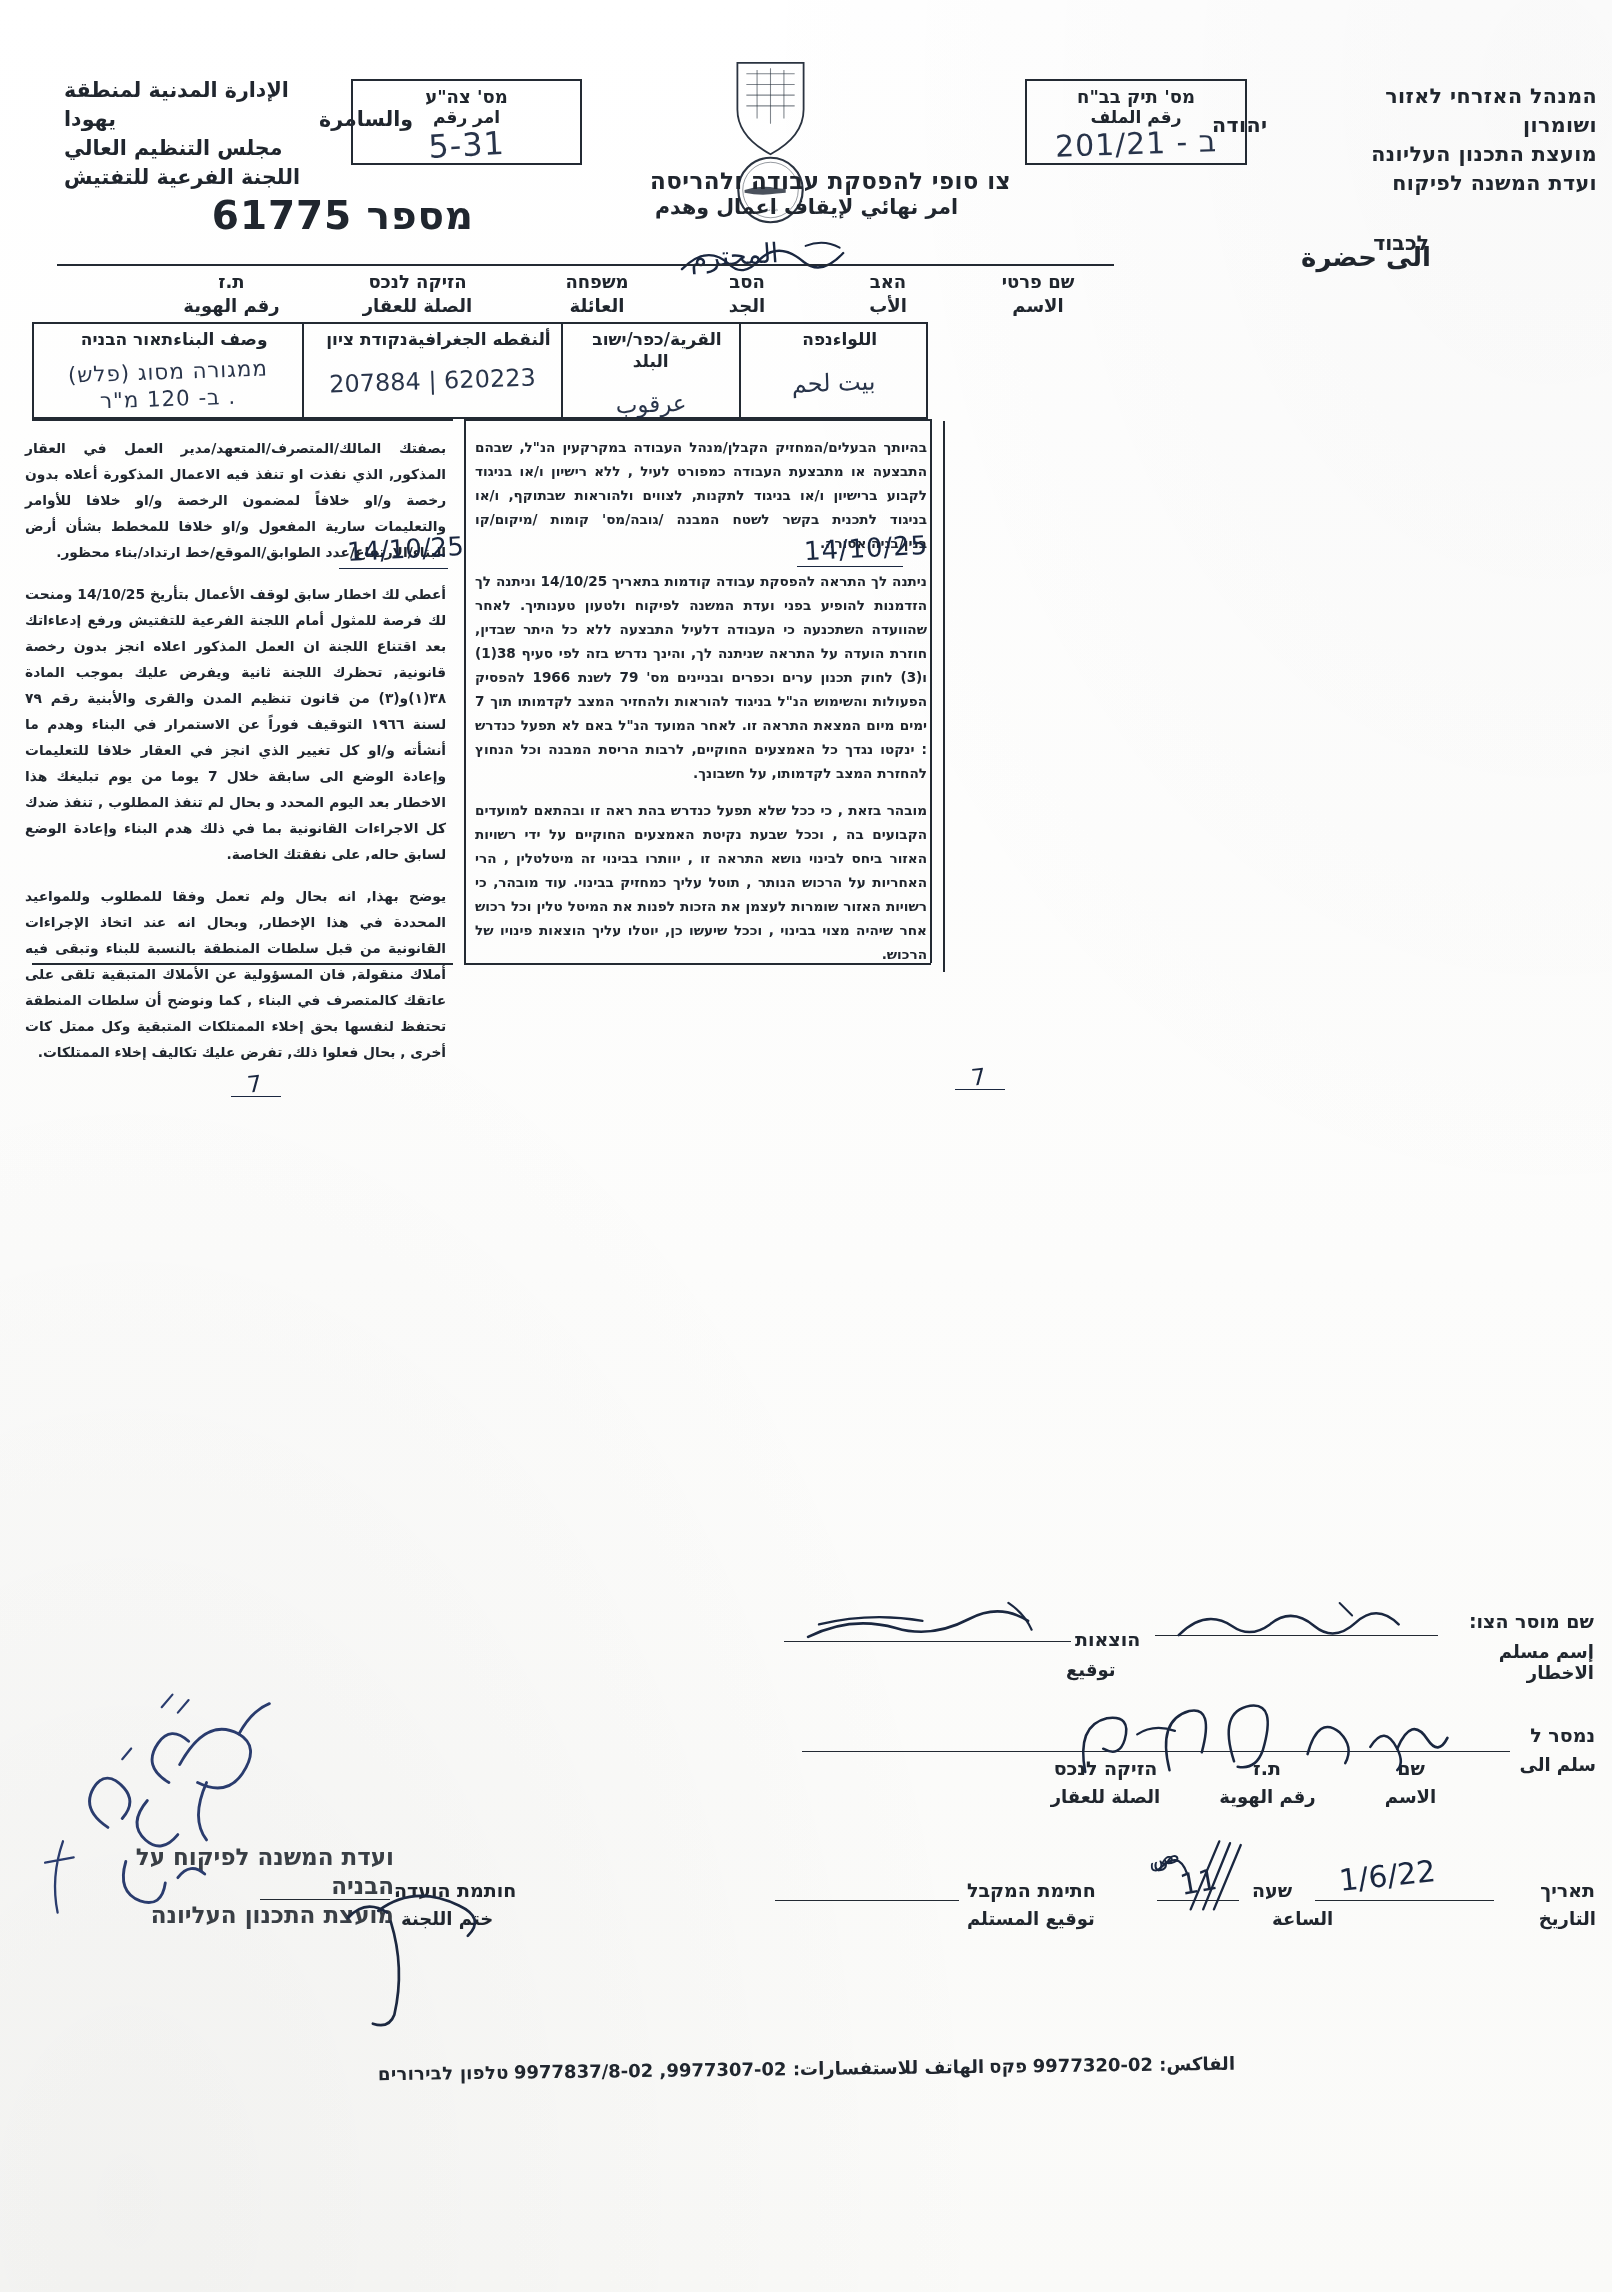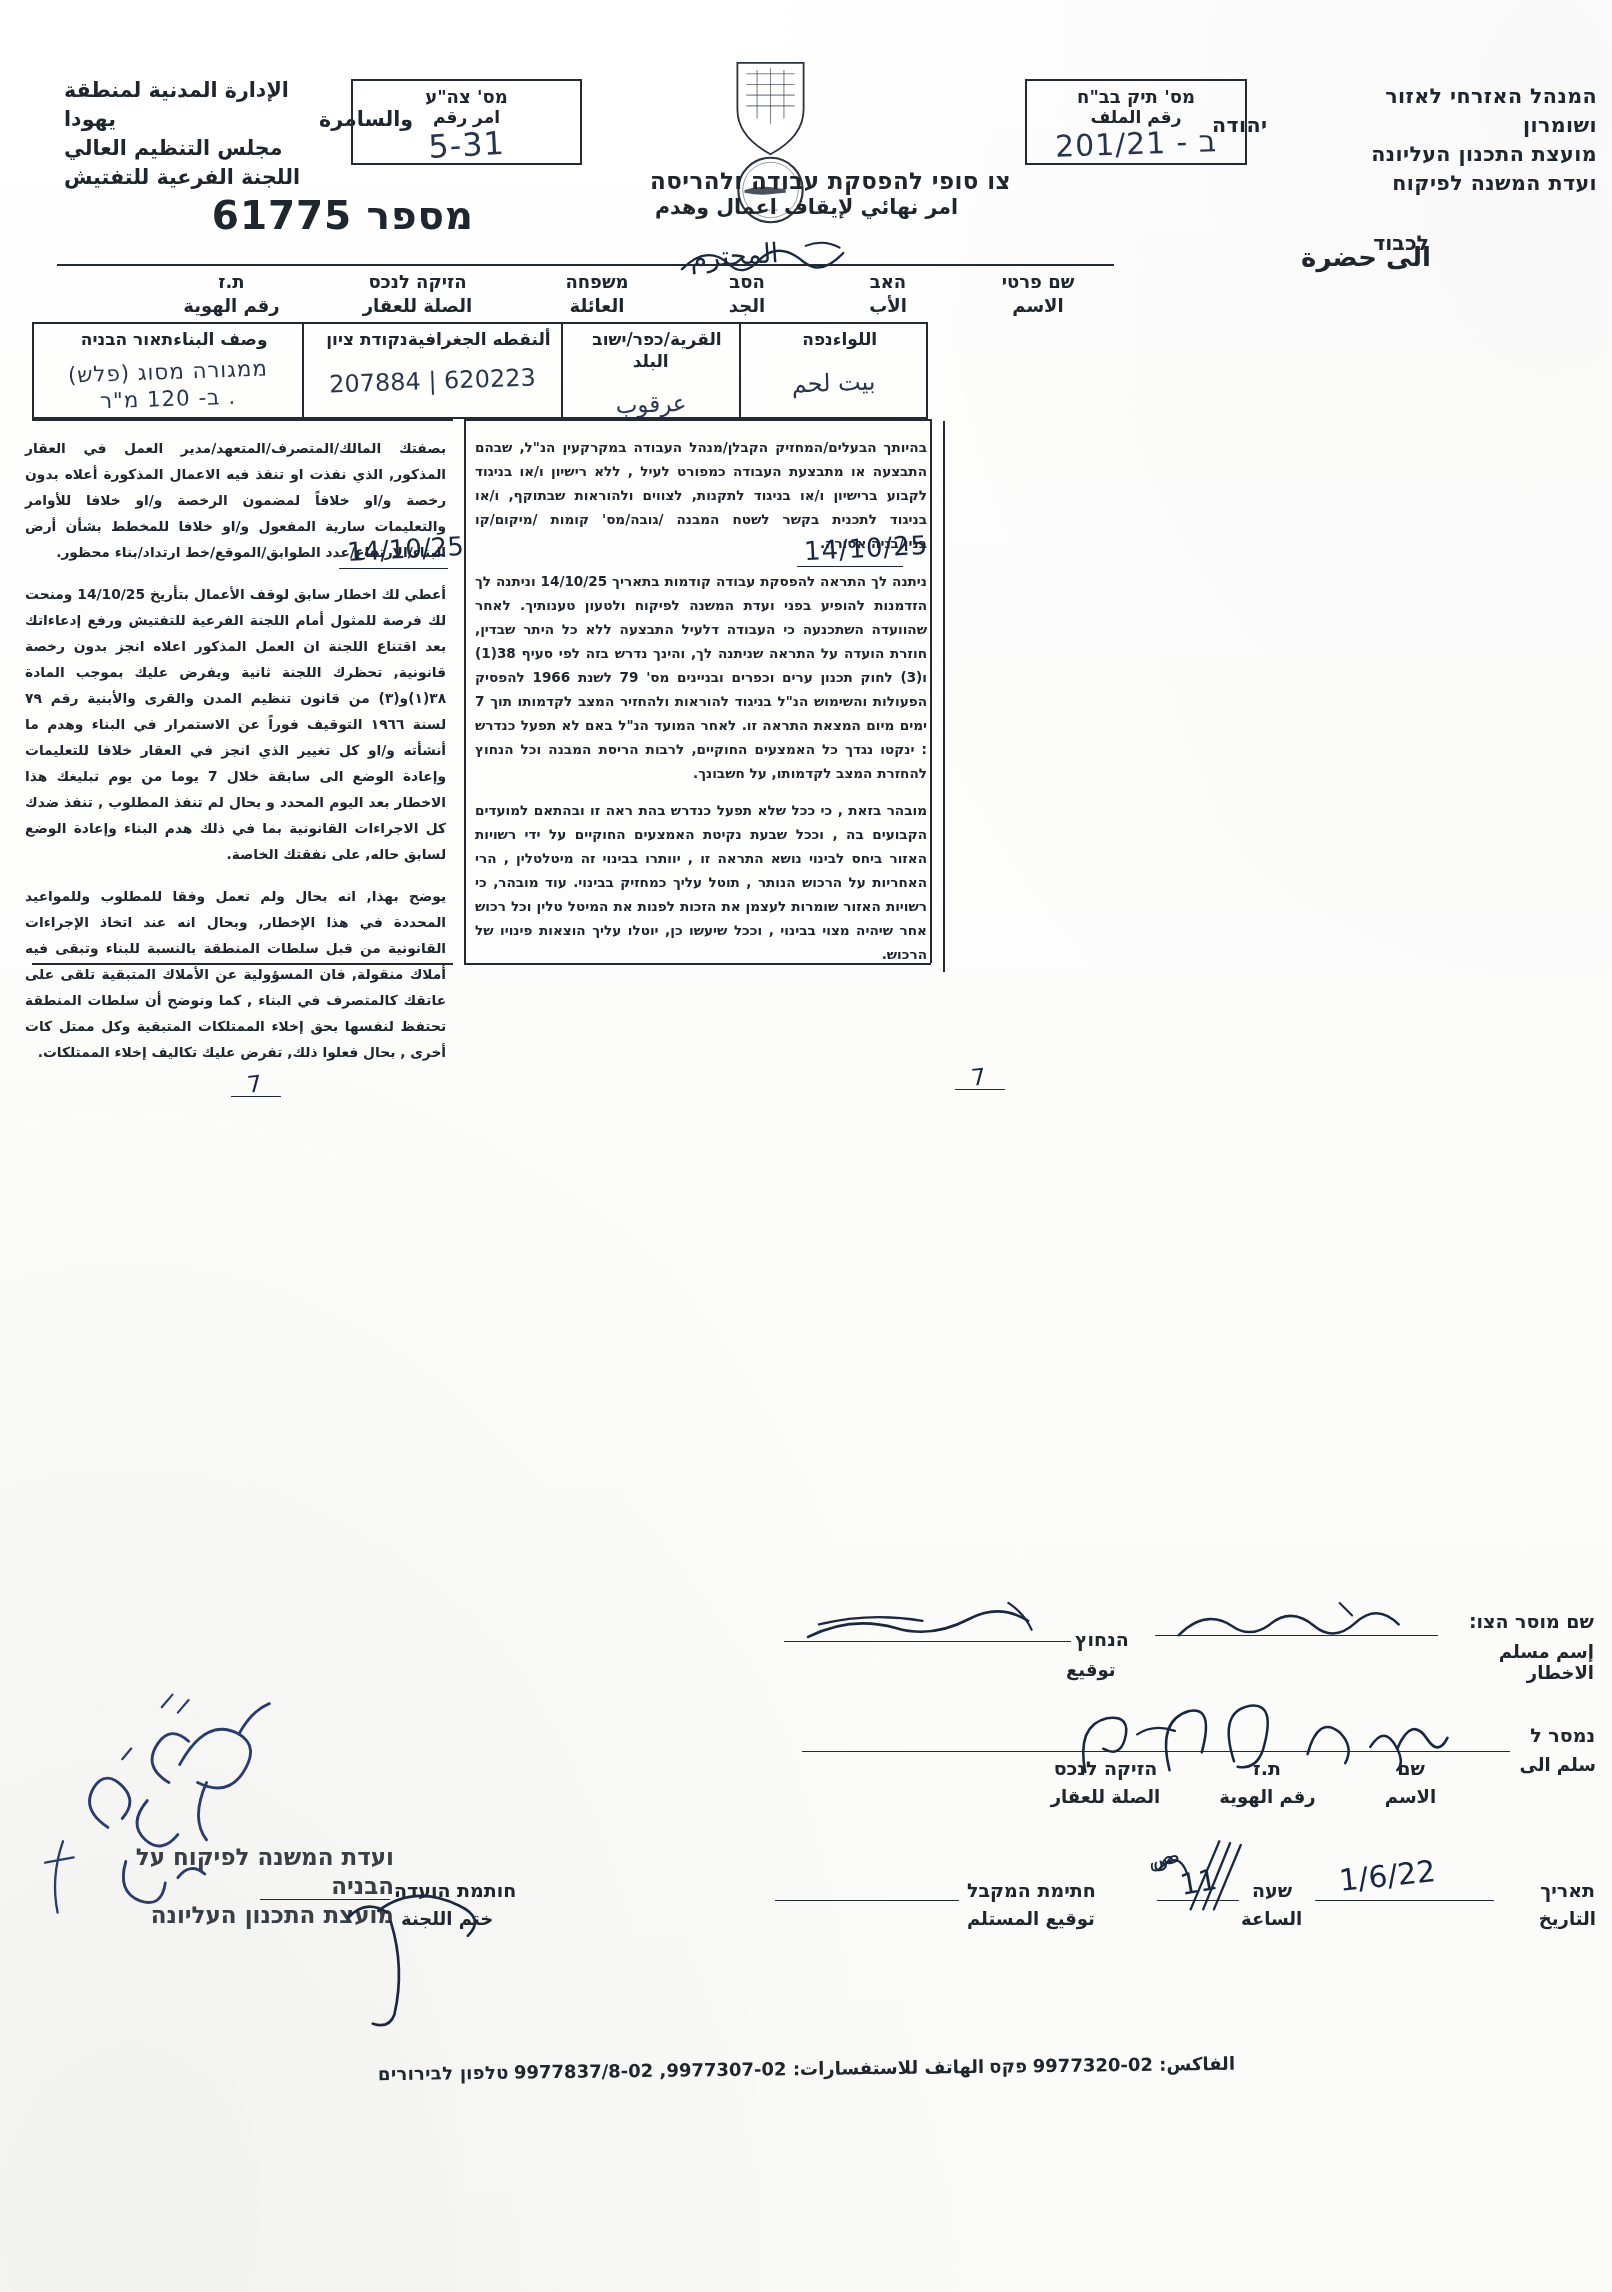--- a/index.html
+++ b/index.html
@@ -374,21 +374,21 @@
   <div class="abs ar siglabel-ar" style="top:1641px; left:1433px; width:161px; text-align:right;">إسم مسلم الاخطار</div>
 
   <div class="abs" style="top:1635px; left:1155px; width:283px;">
     <div class="sigline"></div>
   </div>
   <svg class="scribble" style="top:1594px; left:1164px;" width="269" height="59" viewBox="0 0 300 66">
     <path d="M16 46 Q46 16 76 36 Q96 50 118 34 Q142 14 168 36 Q190 54 214 32 Q238 10 262 34" fill="none" stroke="#1a2740" stroke-width="2.8" stroke-linecap="round"></path>
     <path d="M196 10 L210 24" fill="none" stroke="#1a2740" stroke-width="2.2" stroke-linecap="round"></path>
   </svg>
 
-  <div class="abs he siglabel-he" style="top:1628px; left:1075px;">הנחוץ</div>
+  <div class="abs he siglabel-he" style="top:1628px; left:1075px;">הוצאות</div>
   <div class="abs ar siglabel-ar" style="top:1659px; left:1066px;">توقيع</div>
 
   <div class="abs" style="top:1641px; left:784px; width:287px;">
     <div class="sigline"></div>
   </div>
   <svg class="scribble" style="top:1594px; left:797px;" width="269" height="59" viewBox="0 0 300 66">
     <path d="M12 48 Q60 24 110 38 Q150 50 192 28 Q226 10 258 30" fill="none" stroke="#1a2740" stroke-width="3" stroke-linecap="round"></path>
     <path d="M24 34 Q82 20 140 30" fill="none" stroke="#1a2740" stroke-width="2.4" stroke-linecap="round"></path>
     <path d="M236 10 Q254 22 262 40" fill="none" stroke="#1a2740" stroke-width="2.4" stroke-linecap="round"></path>
   </svg>
@@ -419,21 +419,21 @@
     <path d="M152 98 Q142 46 176 38 Q204 34 196 62 Q190 82 172 72" fill="none" stroke="#1a2740" stroke-width="2.8" stroke-linecap="round"></path>
   </svg>
 
   <div class="abs he siglabel-he" style="top:1879px; left:1514px; width:81px; text-align:right;">תאריך</div>
   <div class="abs ar siglabel-ar" style="top:1908px; left:1506px; width:90px; text-align:right;">التاريخ</div>
 
   <div class="hw" style="top:1858px; left:1339px; font-size:30px; transform:rotate(-6deg); direction:ltr;">1/6/22</div>
   <div class="abs" style="top:1900px; left:1315px; width:179px; height:0; border-top:1.8px solid #232a33;"></div>
 
   <div class="abs he siglabel-he" style="top:1879px; left:1252px;">שעה</div>
-  <div class="abs ar siglabel-ar" style="top:1908px; left:1241px;">الساعة</div>
+  <div class="abs ar siglabel-ar" style="top:1908px; left:1272px;">الساعة</div>
 
   <div class="hw" style="top:1865px; left:1180px; font-size:29px; transform:rotate(-10deg);">11</div>
   <div class="abs" style="top:1900px; left:1157px; width:82px; height:0; border-top:1.8px solid #232a33;"></div>
 
   <div class="abs he siglabel-he" style="top:1879px; left:967px;">חתימת המקבל</div>
   <div class="abs ar siglabel-ar" style="top:1908px; left:967px;">توقيع المستلم</div>
 
   <div class="abs" style="top:1900px; left:775px; width:184px; height:0; border-top:1.8px solid #232a33;"></div>
 
   <svg class="scribble" style="top:1834px; left:1137px;" width="161" height="81" viewBox="0 0 180 90">

